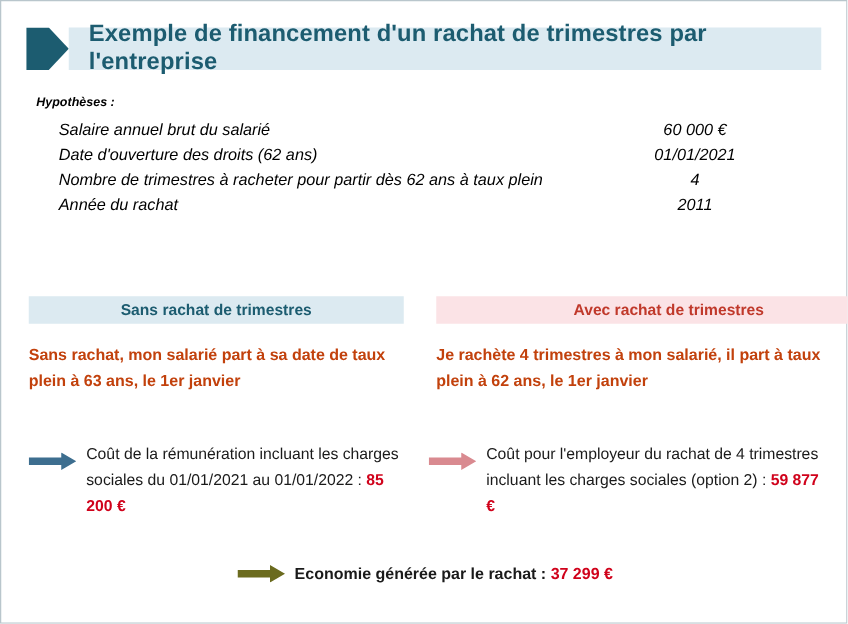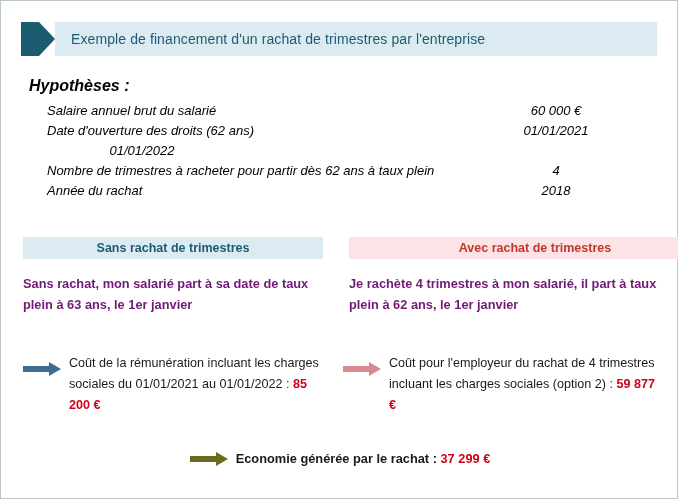--- a/index.html
+++ b/index.html
@@ -41,35 +41,35 @@
   .header-arrow svg { display: block; }
   .header-bar {
     flex: 1 1 auto;
     background: #dceaf1;
     display: flex;
     align-items: center;
     padding-left: 16px;
     box-sizing: border-box;
   }
   .header-title {
-    font-size: 14px;
-    font-weight: normal;
+    font-size: 19px;
+    font-weight: bold;
     color: #1c5c70;
     letter-spacing: 0.1px;
   }
 
   
   .hypotheses {
     position: absolute;
     left: 28px;
     top: 76px;
     width: 622px;
   }
   .hypotheses-title {
-    font-size: 16px;
+    font-size: 10px;
     font-style: italic;
     font-weight: bold;
     color: #000000;
     margin-bottom: 6px;
   }
   .hyp-row {
     display: flex;
     align-items: baseline;
     font-style: italic;
     font-size: 13px;
@@ -125,21 +125,21 @@
     position: absolute;
     top: 272px;
     left: 22px;
     width: 634px;
   }
   .statement {
     position: absolute;
     top: 0;
     font-size: 12.8px;
     font-weight: bold;
-    color: #701a75;
+    color: #c2410c;
     line-height: 21px;
   }
   .statement.left { left: 0; width: 300px; }
   .statement.right { left: 326px; width: 308px; }
 
   
   .cost-row {
     position: absolute;
     top: 352px;
     display: flex;
@@ -205,29 +205,28 @@
 
     <div class="hyp-row">
       <span class="hyp-label">Salaire annuel brut du salarié</span>
       <span class="hyp-value">60 000 €</span>
     </div>
     <div class="hyp-row">
       <span class="hyp-label">Date d'ouverture des droits (62 ans)</span>
       <span class="hyp-value">01/01/2021</span>
     </div>
     <div class="hyp-row">
-      <span class="hyp-value">01/01/2022</span>
     </div>
     <div class="hyp-row">
       <span class="hyp-label">Nombre de trimestres à racheter pour partir dès 62 ans à taux plein</span>
       <span class="hyp-value">4</span>
     </div>
     <div class="hyp-row">
       <span class="hyp-label">Année du rachat</span>
-      <span class="hyp-value">2018</span>
+      <span class="hyp-value">2011</span>
     </div>
   </div>
 
   <div class="col-headers">
     <div class="col-head left">Sans rachat de trimestres</div>
     <div class="col-head right">Avec rachat de trimestres</div>
   </div>
 
   <div class="col-statements">
     <div class="statement left">Sans rachat, mon salarié part à sa date de taux plein à 63 ans, le 1er janvier</div>

